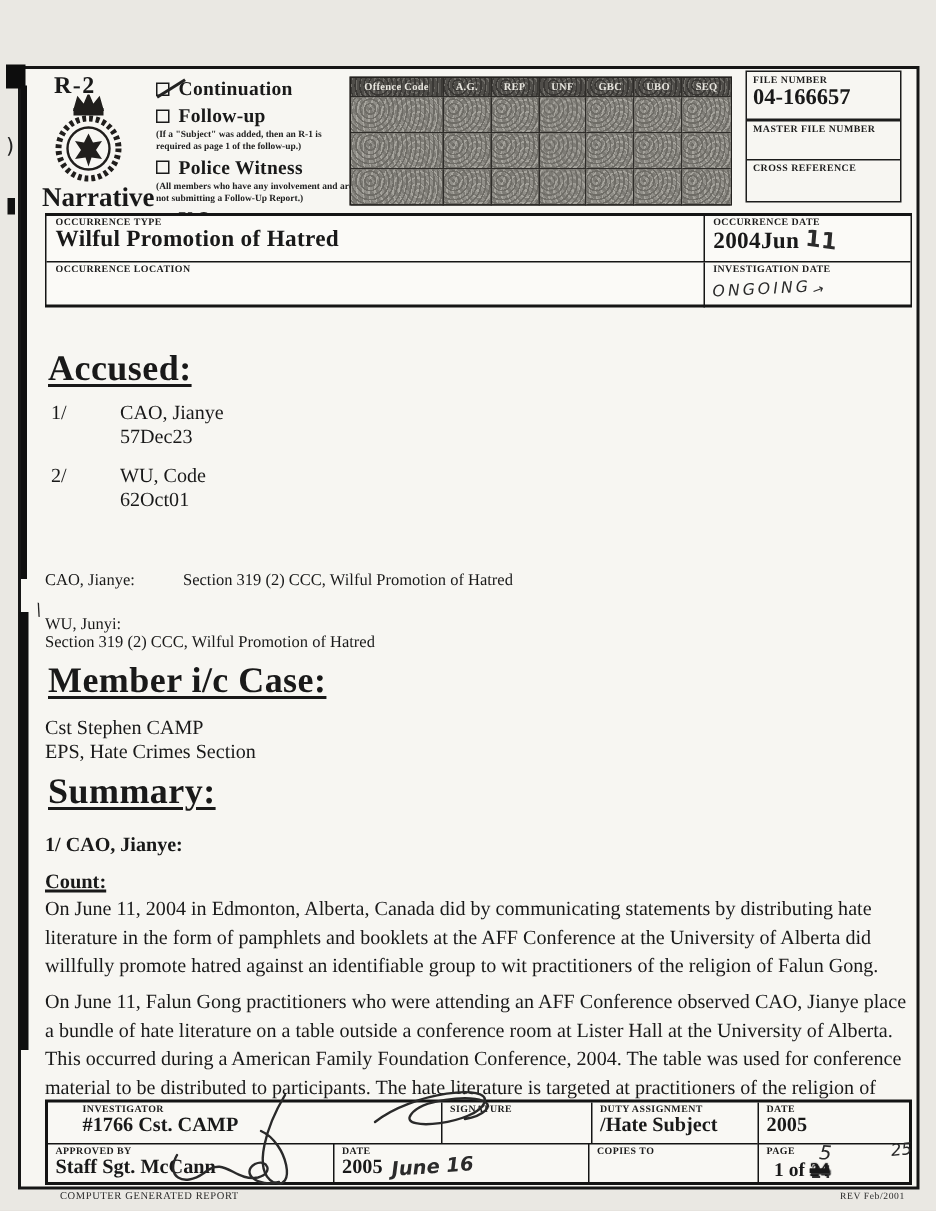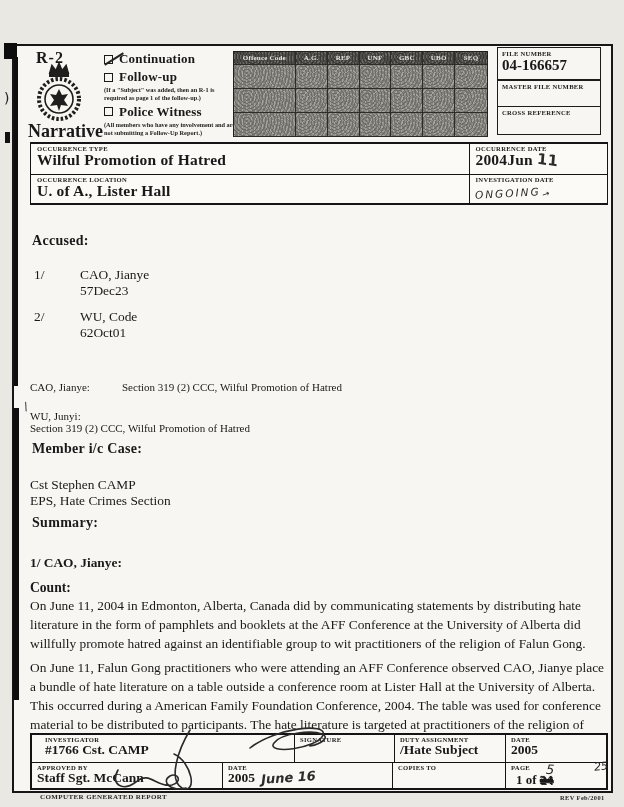--- a/index.html
+++ b/index.html
@@ -57,41 +57,41 @@
   .occ-row{display:flex;height:30px;}
   .occ-row.first{border-bottom:1.6px solid #151515;justify-content:space-between;}
   .occ-main{width:440px;box-sizing:border-box;padding:1px 0 0 6px;}
   .occ-side{width:138px;box-sizing:border-box;border-left:1.6px solid #151515;padding:1px 0 0 5px;}
   .tiny-lbl{font-size:6.6px;font-weight:bold;letter-spacing:.3px;color:#1d1d1d;}
   .occ-val{font-size:15.5px;font-weight:bold;letter-spacing:.2px;margin-top:-1px;}
   .hand-11{display:inline-block;font-size:15px;transform:rotate(8deg) skewX(14deg);margin-left:4px;font-weight:bold;}
   .hand-ongoing{font-size:10.5px;letter-spacing:2px;transform:rotate(-3deg);display:inline-block;margin-top:1px;}
   .hand-flourish{display:inline-block;font-size:9px;transform:rotate(-20deg);margin-left:1px;}
   
-  .h1{font-size:14px;font-weight:bold;text-decoration-thickness:2px;
+  .h1{font-size:24px;font-weight:bold;text-decoration:underline;text-decoration-thickness:2px;
       text-underline-offset:3px;letter-spacing:.3px;}
   .bt{font-size:13.4px;line-height:1.42;}
   .bold{font-weight:bold;}
   .charge-row{display:flex;font-size:11px;}
   .charge-name{width:92px;flex:0 0 auto;}
-  .count-h{font-size:13.6px;font-weight:bold;text-decoration-thickness:1.6px;}
+  .count-h{font-size:13.6px;font-weight:bold;text-decoration:underline;text-decoration-thickness:1.6px;}
   
   .foot{left:30px;top:733px;width:578px;height:57px;border:2.2px solid #141414;box-sizing:border-box;
         background:#f9f8f4;}
   .fcell{position:absolute;box-sizing:border-box;padding:1px 0 0 5px;height:27px;}
   .fcell .tiny-lbl{display:block;}
   .f-val{font-size:13.5px;font-weight:bold;margin-top:-1px;}
   .brd-l{border-left:1.5px solid #141414;}
   .frow2{border-top:1.8px solid #141414;}
   .hand-june{font-size:13px;display:inline-block;transform:rotate(-4deg);margin-left:6px;}
   .pg-hand5{position:absolute;left:40px;top:-1px;font-size:13px;transform:rotate(4deg);}
   .pg-hand25{position:absolute;left:88px;top:-3px;font-size:11px;transform:rotate(-6deg);}
   .pg-val{position:absolute;left:10px;top:9px;font-size:13px;font-weight:bold;}
   .scribbled{text-decoration:line-through;text-decoration-thickness:3px;text-shadow:0 0 1px #222,1px 1px 0 #333;}
-  .bottom-note{font-size:7px;font-weight:bold;letter-spacing:.4px;color:#2a2a2a;}
+  .bottom-note{font-size:7px;font-weight:normal;letter-spacing:.4px;color:#2a2a2a;}
   .sig-svg{pointer-events:none;}
 </style>
 </head>
 <body>
 
 <div id="canvas">
 
   <div class="abs form-box"></div>
   <div class="abs corner-ink"></div>
   <div class="abs bar-a"></div>
@@ -194,21 +194,20 @@
         <div class="occ-val">Wilful Promotion of Hatred</div>
       </div>
       <div class="occ-side">
         <div class="tiny-lbl">OCCURRENCE DATE</div>
         <div class="occ-val"><span>2004Jun</span><span class="hand hand-11">11</span></div>
       </div>
     </div>
     <div class="occ-row">
       <div class="occ-main">
         <div class="tiny-lbl">OCCURRENCE LOCATION</div>
-        <div class="occ-val">U. of A., Lister Hall</div>
       </div>
       <div class="occ-side">
         <div class="tiny-lbl">INVESTIGATION DATE</div>
         <div><span class="hand hand-ongoing">ONGOING</span><span class="hand hand-flourish">→</span></div>
       </div>
     </div>
   </div>
 
   <div class="abs h1" style="left:32px;top:233px;">Accused:</div>
 
@@ -235,21 +234,21 @@
   <div class="abs bt" style="left:30px;top:491px;">EPS, Hate Crimes Section</div>
 
   <div class="abs h1" style="left:32px;top:515px;">Summary:</div>
   <div class="abs bt bold" style="left:30px;top:553px;">1/ CAO, Jianye:</div>
 
   <div class="abs count-h" style="left:30px;top:580px;">Count:</div>
   <div class="abs bt" style="left:30px;top:596px;width:578px;">On June 11, 2004 in Edmonton, Alberta, Canada did by communicating statements by distributing hate literature in the form of pamphlets and booklets at the AFF Conference at the University of Alberta did willfully promote hatred against an identifiable group to wit practitioners of the religion of Falun Gong.</div>
   <div class="abs bt" style="left:30px;top:658px;width:578px;">On June 11, Falun Gong practitioners who were attending an AFF Conference observed CAO, Jianye place a bundle of hate literature on a table outside a conference room at Lister Hall at the University of Alberta.  This occurred during a American Family Foundation Conference, 2004. The table was used for conference material to be distributed to participants.  The hate literature is targeted at practitioners of the religion of Falun Gong.</div>
 
   <div class="abs foot">
-    <div class="fcell" style="left:8px;top:0;width:262px;">
+    <div class="fcell" style="left:18px;top:0;width:262px;">
       <span class="tiny-lbl">INVESTIGATOR</span>
       <div class="f-val">#1766 Cst. CAMP</div>
     </div>
     <div class="fcell brd-l" style="left:262px;top:0;width:100px;">
       <span class="tiny-lbl">SIGNATURE</span>
     </div>
     <div class="fcell brd-l" style="left:362px;top:0;width:111px;">
       <span class="tiny-lbl">DUTY ASSIGNMENT</span>
       <div class="f-val">/Hate Subject</div>
     </div>

